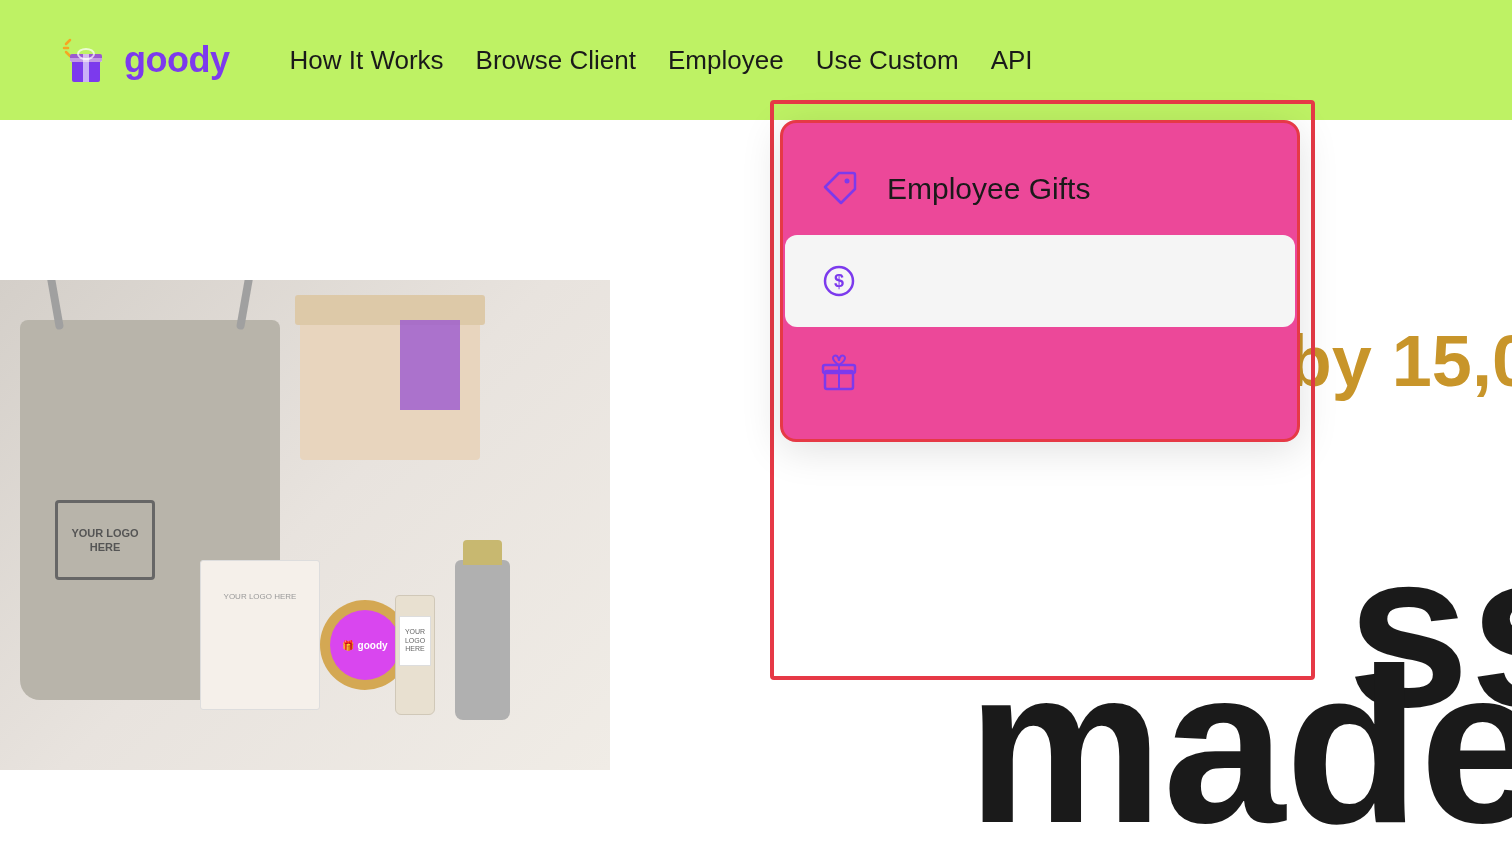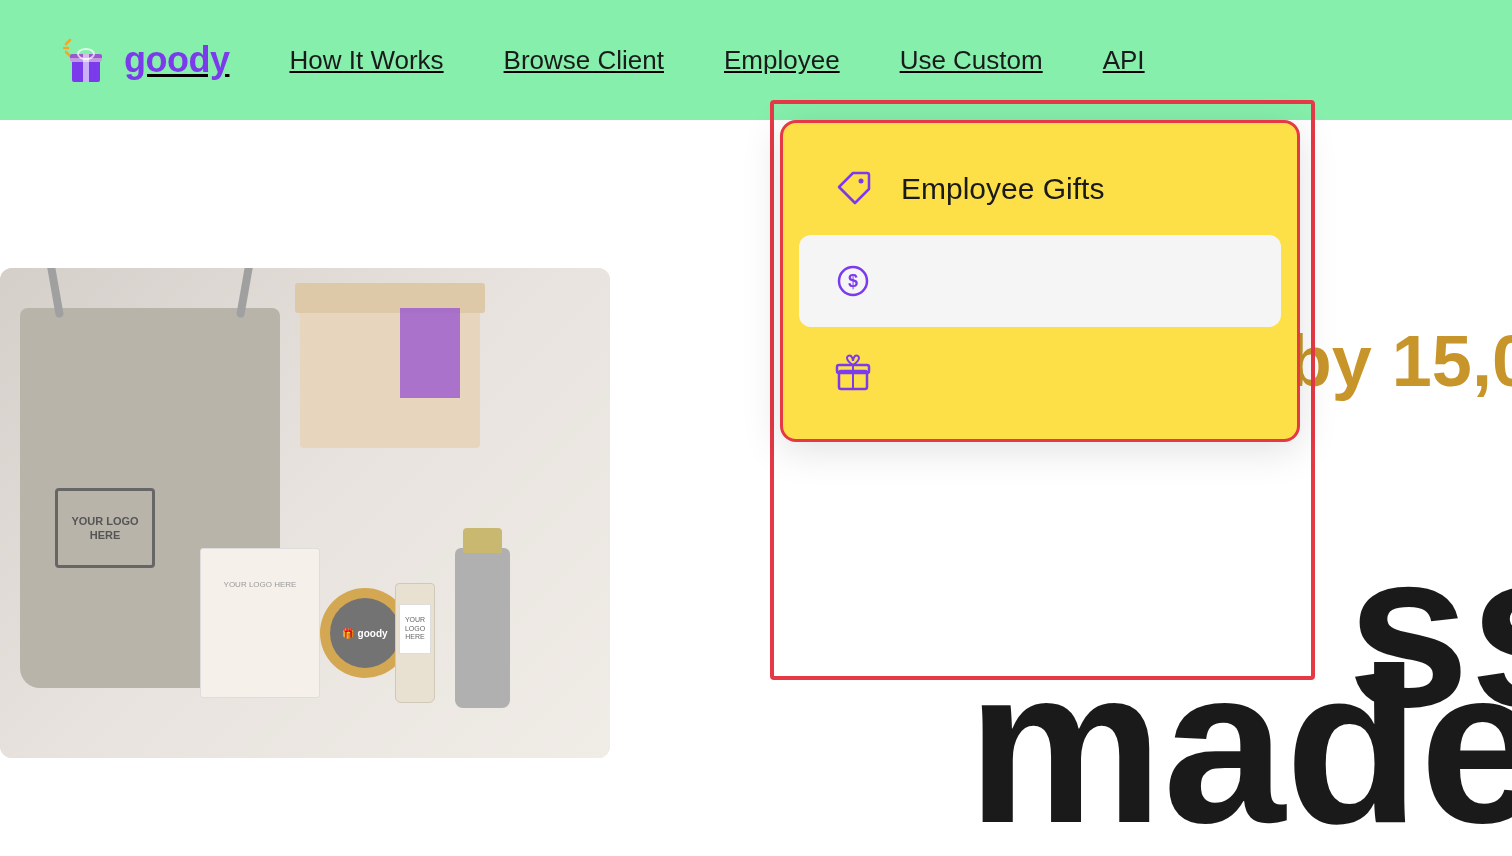--- a/index.html
+++ b/index.html
@@ -11,24 +11,23 @@
       overflow: hidden;
       position: relative;
     }
 
     
     header {
       display: flex;
       align-items: center;
       padding: 0 60px;
       height: 120px;
-      background: #86efac;
+      background: #bef264;
       position: relative;
       z-index: 10;
-      text-decoration: underline;
     }
 
     .logo-area {
       display: flex;
       align-items: center;
       gap: 12px;
       margin-right: 60px;
     }
 
     .logo-icon {
@@ -39,21 +38,21 @@
     .logo-text {
       font-size: 36px;
       font-weight: 600;
       color: #7c3aed;
       letter-spacing: -0.5px;
     }
 
     nav {
       display: flex;
       align-items: center;
-      gap: 60px;
+      gap: 32px;
     }
 
     .nav-item {
       font-size: 26px;
       color: #1a1a1a;
       cursor: pointer;
       white-space: nowrap;
       font-weight: 400;
     }
 
@@ -63,25 +62,25 @@
       top: 120px;
       left: 0;
       right: 0;
       bottom: 0;
     }
 
     
     .hero-image {
       position: absolute;
       left: 0;
-      top: 148px;
+      top: 160px;
       width: 610px;
       height: 490px;
       background: #e8e4df;
-      border-radius: 12px;
+      border-radius: 0;
       overflow: hidden;
     }
 
     
     .swag-illustration {
       width: 100%;
       height: 100%;
       position: relative;
       background: linear-gradient(135deg, #d4cfc9 0%, #e8e3de 50%, #f0ece6 100%);
     }
@@ -204,21 +203,21 @@
       background: #d4a853;
       display: flex;
       align-items: center;
       justify-content: center;
     }
 
     .coaster-inner {
       width: 70px;
       height: 70px;
       border-radius: 50%;
-      background: #737373;
+      background: #d946ef;
       display: flex;
       align-items: center;
       justify-content: center;
     }
 
     .coaster-logo {
       font-size: 10px;
       color: #fff;
       text-align: center;
       font-weight: 700;
@@ -273,24 +272,24 @@
       text-align: center;
       line-height: 1.2;
     }
 
     
     .dropdown-overlay {
       position: absolute;
       top: 0;
       left: 780px;
       width: 520px;
-      background: #fde047;
+      background: #ec4899;
       border-radius: 16px;
       box-shadow: 0 8px 40px rgba(0,0,0,0.12);
-      padding: 20px 16px;
+      padding: 20px 2px;
       border: 3px solid #e63946;
       z-index: 100;
     }
 
     .dropdown-item {
       display: flex;
       align-items: center;
       padding: 22px 30px;
       gap: 24px;
       border-radius: 12px;

